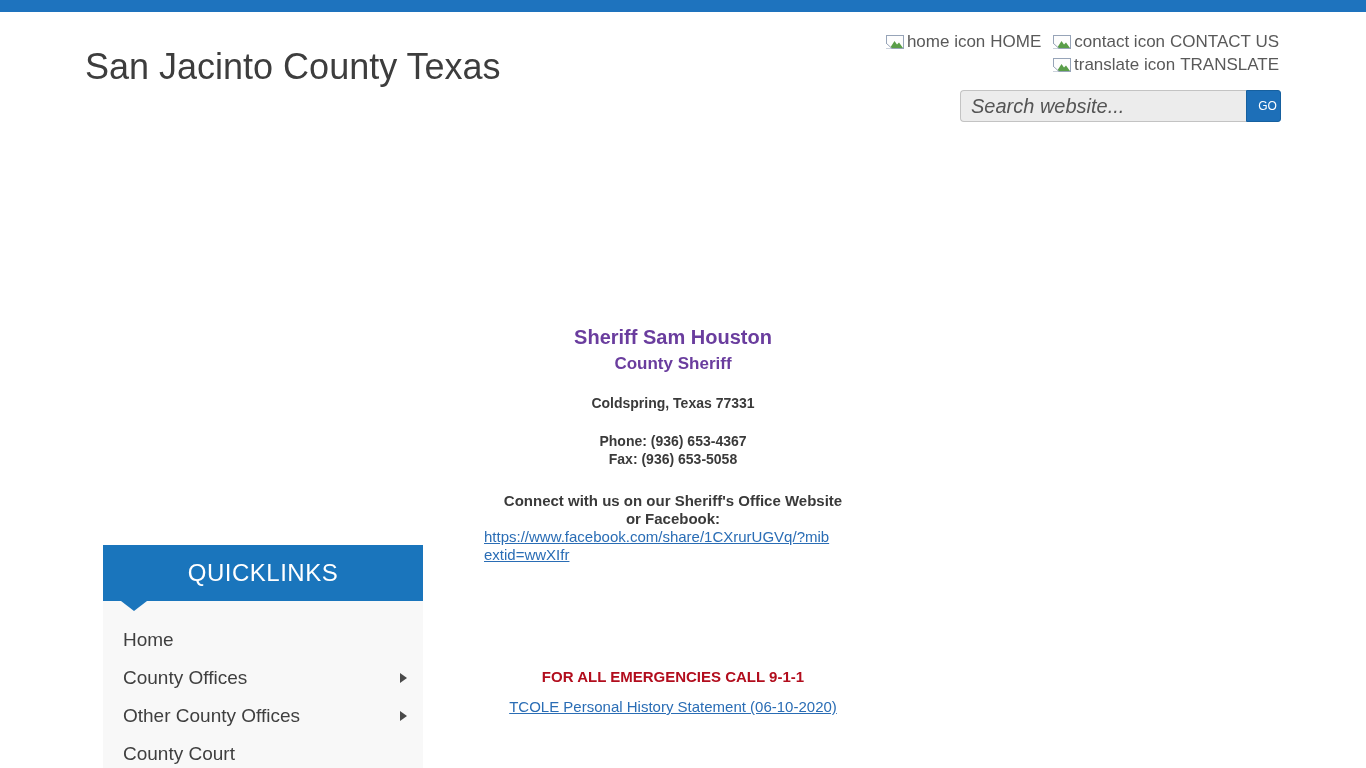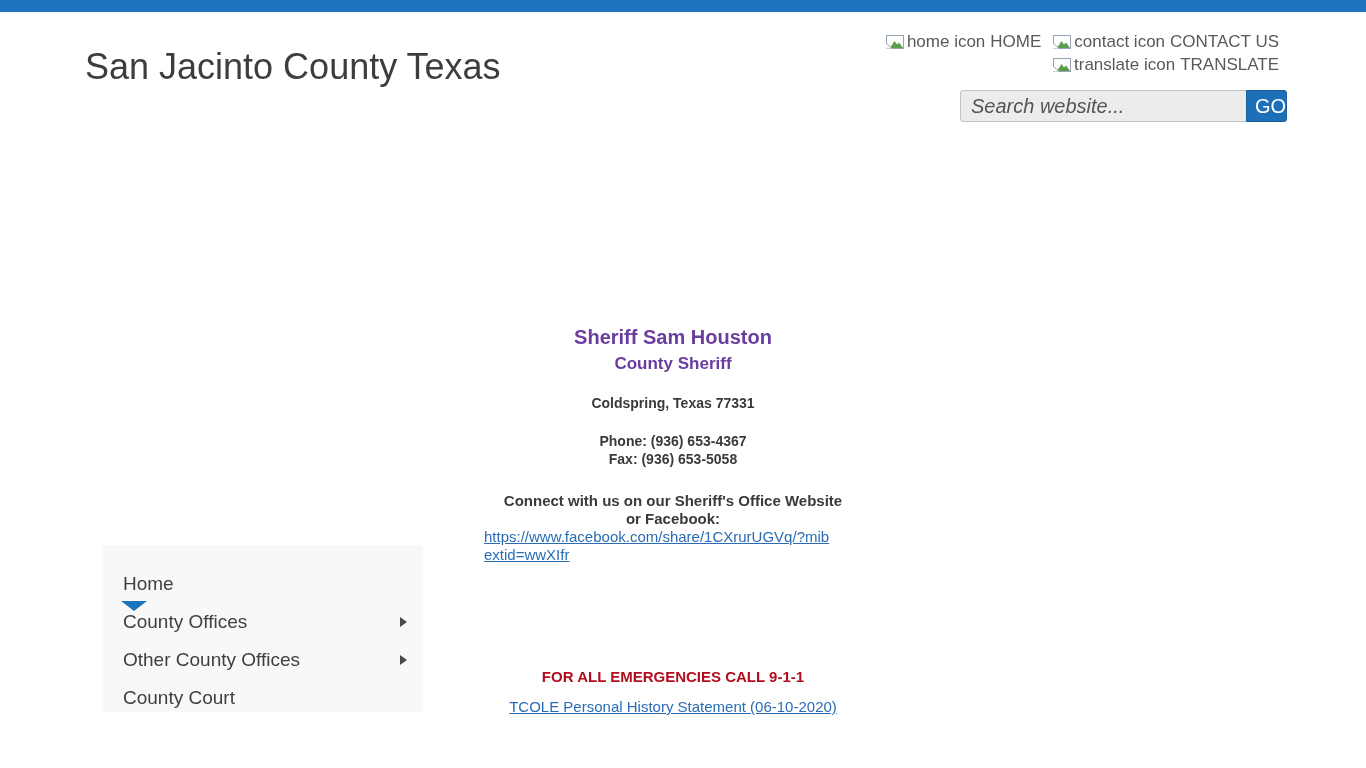--- a/index.html
+++ b/index.html
@@ -24,21 +24,21 @@
   .nav-alt { margin-right:5px; }
 
   
   .search-bar { position:absolute; top:90px; right:85px; width:321px; height:32px; display:flex; }
   .search-input { flex:1; height:32px; background:#ececec; border:1px solid #c3c3c3;
                   border-right:none; border-radius:4px 0 0 4px; padding:0 10px;
                   font-family:"Liberation Sans", sans-serif; font-size:20px; color:#444;
                   outline:none; }
   .search-input::placeholder { color:#555; font-style:italic; opacity:1; }
   .go-button { width:64px; height:32px; background:#1d6fb8; color:#fff; border:1px solid #16609f;
-               border-radius:0 3px 3px 0; font-size:20px; font-family:"Liberation Sans", sans-serif;
+               border-radius:0 3px 3px 0; font-size:12px; font-family:"Liberation Sans", sans-serif;
                cursor:pointer;padding-left:8px; }
 
   
   .sidebar { position:absolute; left:103px; top:545px; width:320px; height:223px; }
   .sidebar-header { height:56px; background:#1a75bc; color:#fff; display:flex;
                     align-items:center; justify-content:center; font-size:24px;
                     letter-spacing:0.5px; }
   .sidebar-notch { position:absolute; top:56px; left:18px; width:0; height:0;
                    border-left:13px solid transparent; border-right:13px solid transparent;
                    border-top:10px solid #1a75bc; }
@@ -114,20 +114,21 @@
       </a>
     </div>
   </div>
 
   <div class="search-bar">
     <input class="search-input" type="text" placeholder="Search website..." style="">
     <button class="go-button">GO</button>
   </div>
 
   <div class="sidebar">
+    <div class="sidebar-header">QUICKLINKS</div>
     <div class="sidebar-notch"></div>
     <div class="sidebar-body">
       <div class="sidebar-item">
         <span>Home</span>
       </div>
       <div class="sidebar-item">
         <span>County Offices</span>
         <span class="submenu-arrow"></span>
       </div>
       <div class="sidebar-item">

